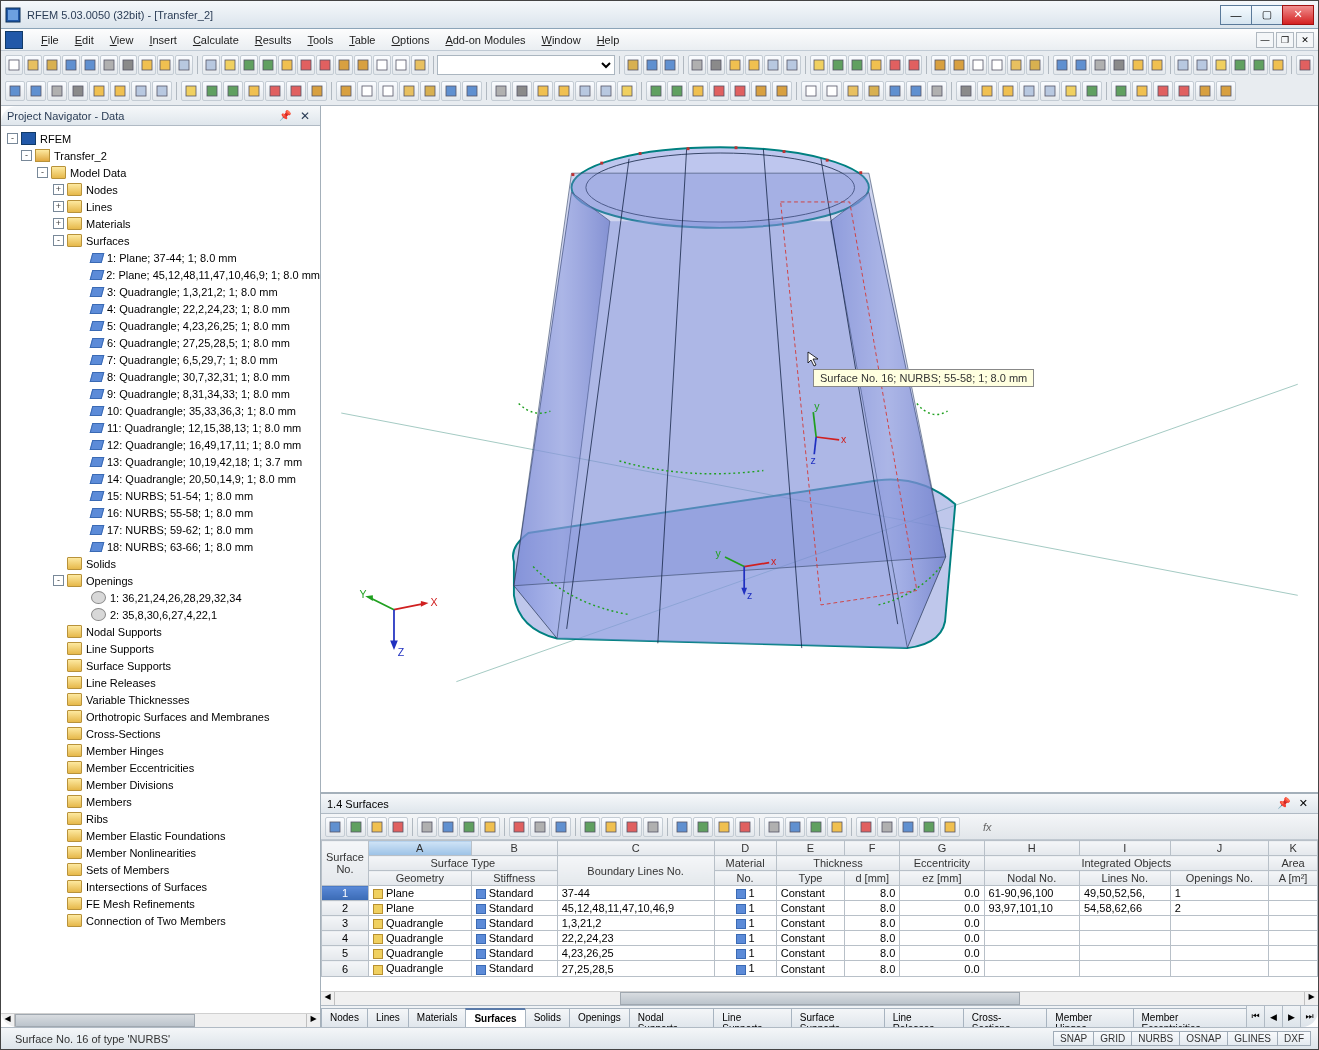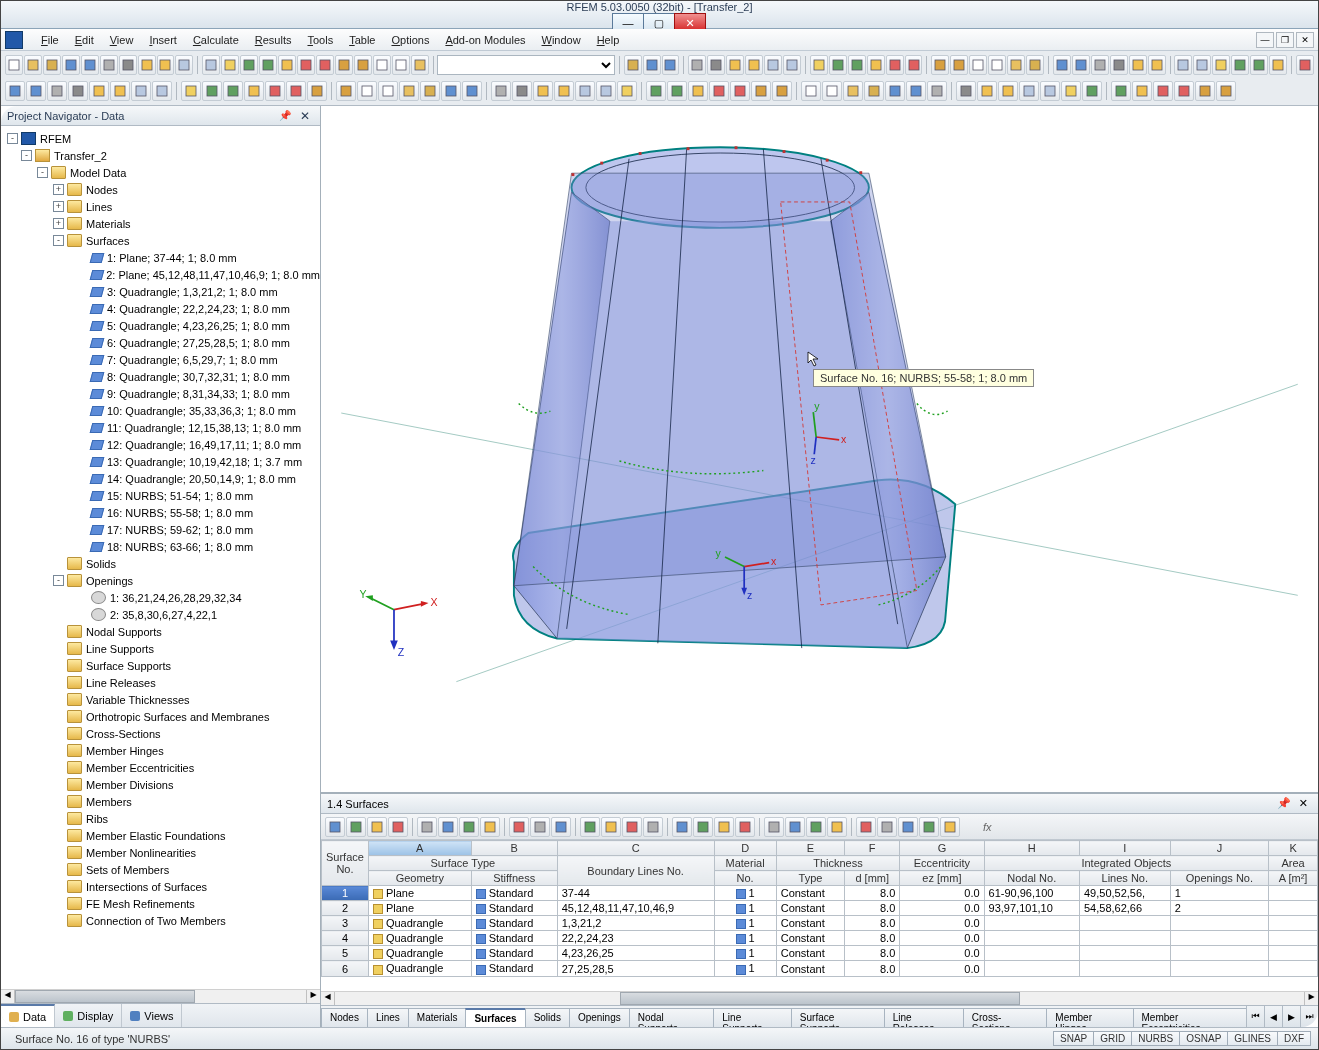--- a/index.html
+++ b/index.html
@@ -1,19 +1,19 @@
 <!DOCTYPE html>
 <html><head>
 <meta charset="utf-8">
 <style>
 * { margin: 0; padding: 0; box-sizing: border-box; font-family: "Segoe UI", Tahoma, sans-serif; font-size: 11px; }
 body { width: 1319px; height: 1050px; background: #fff; overflow: hidden; display: flex; flex-direction: column; border: 1px solid #444; }
 
 
-.titlebar { height: 28px; background: linear-gradient(#f5f8fb, #dbe4ec); display: flex; align-items: center; padding: 0 4px; border-bottom: 1px solid #8ca4b8; flex-direction: column; }
+.titlebar { height: 28px; background: linear-gradient(#f5f8fb, #dbe4ec); display: flex; align-items: center; padding: 0 4px; border-bottom: 1px solid #8ca4b8; }
 .titlebar .icon { width: 16px; height: 16px; margin-right: 6px; }
 .titlebar .title { flex: 1; color: #2b3d56; font-weight: normal; }
 .win-controls { display: flex; gap: 0; }
 .win-btn { width: 32px; height: 20px; border: 1px solid #5a7a9a; background: linear-gradient(#f5fbff,#d6e5f0); display:flex; align-items:center; justify-content:center; cursor:pointer; margin-left: -1px; }
 .win-btn.close { background: linear-gradient(#f09090,#d42020); color:#fff; border-color:#a01010; }
 
 
 .menubar { height: 22px; background: linear-gradient(#fdfdfd,#eaeef2); display:flex; align-items:center; padding: 0 4px; border-bottom:1px solid #c0cad4; }
 .menubar .appicon { width:18px; height:18px; margin-right:10px; background:#2158a8; border:1px solid #113a68; }
 .menubar .mitem { padding: 2px 8px; cursor:pointer; color:#222; }
@@ -965,34 +965,20 @@
         <div class="tree-row" style="--indent: 52px;">
           <div class="exp empty"></div>
           <span class="ticon folder"></span>
           <span>Connection of Two Members</span>
         </div>
       </div>
     <div style="height:14px; background:#f0f0f0; border-top:1px solid #d0d0d0; position:relative;">
       <div style="position:absolute; left:0; width:14px; height:100%; border-right:1px solid #c0c0c0; text-align:center; font-size:8px;">◀</div>
       <div style="position:absolute; left:14px; width:180px; height:100%; background:linear-gradient(#d8dce0,#bcc4cc); border:1px solid #a0a8b0;"></div>
       <div style="position:absolute; right:0; width:14px; height:100%; border-left:1px solid #c0c0c0; text-align:center; font-size:8px;">▶</div>
-    </div>
-    <div class="nav-tabs">
-      <div class="nav-tab active">
-          <span class="dot" style="background:#e0b050"></span>
-          <span>Data</span>
-        </div>
-      <div class="nav-tab">
-          <span class="dot" style="background:#60b060"></span>
-          <span>Display</span>
-        </div>
-      <div class="nav-tab">
-          <span class="dot" style="background:#5080c0"></span>
-          <span>Views</span>
-        </div>
     </div>
   </div>
 
   <div class="rightpane">
     <div class="viewport">
       <svg width="100%" height="100%" viewBox="0 0 997 715">
 
         <line x1="0" y1="320" x2="997" y2="510" stroke="#a0c8c0" stroke-width="1"></line>
         <line x1="120" y1="600" x2="997" y2="290" stroke="#a0c8c0" stroke-width="1"></line>
 

